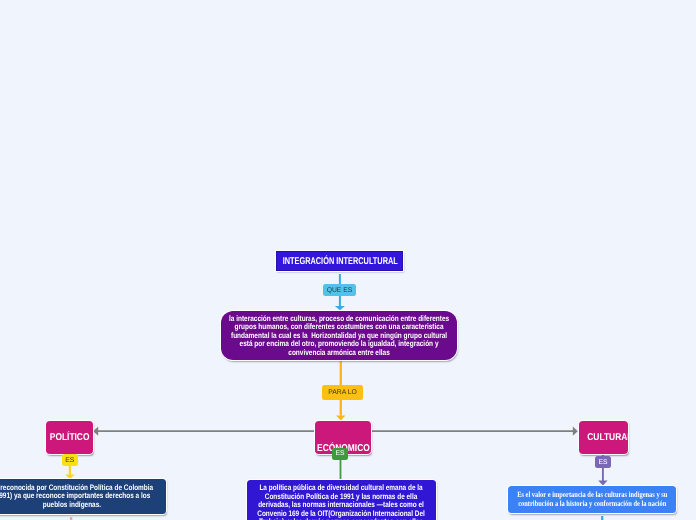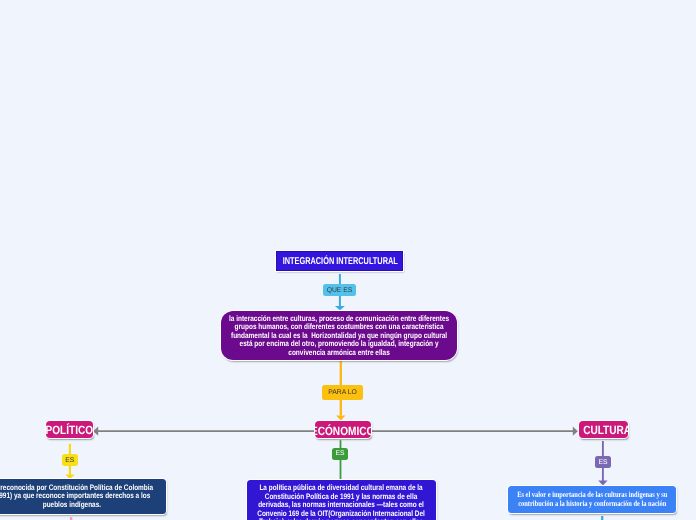--- a/index.html
+++ b/index.html
@@ -28,23 +28,23 @@
   #n-def{left:220.5px;top:311px;width:236.5px;height:48.5px;background:#6c0a8e;
          border-radius:12px;z-index:4;
          box-shadow:0 0 0 1px #fff, 1px 1.6px 1.6px rgba(90,90,90,.5);}
   .txtwrap{text-align:center;transform-origin:center center;}
   .tl{white-space:pre;font-weight:bold;display:block;}
   #n-def .txtwrap{width:288px;transform:scaleX(.809);padding-top:1.2px;}
   #n-def .tl{font-size:8px;line-height:8.5px;}
   #b-paraLO{left:322px;top:385px;width:41px;height:15px;background:#fcc011;color:#3a3220;}
 
   
-  .lvl2{background:#cb187a;border-radius:4px;font-size:12px;font-weight:bold;z-index:4;
+  .lvl2{background:#cb187a;border-radius:4px;font-size:10px;font-weight:bold;z-index:4;
         box-shadow:0 0 0 1px #fff, 1px 1.6px 1.6px rgba(90,90,90,.55);
-        top:421px;height:17px;overflow:hidden;}
+        top:421px;height:33px;overflow:hidden;}
   .lvl2 span{white-space:nowrap;display:inline-block;transform:scaleX(.84);}
   #n-eco{left:315px;width:56px;align-items:flex-end;}
   #n-pol{left:46px;width:47px;}
   #n-cul{left:579px;width:49px;padding-left:13px;}
 
   #b-esPol{left:61.5px;top:454px;width:16.5px;height:12px;background:#f7e017;color:#3a3220;}
   #b-esEco{left:332px;top:447.5px;width:16px;height:12.3px;background:#3e9b3b;color:#fff;}
   #b-esCul{left:594.8px;top:456px;width:16.6px;height:12.2px;background:#7b68b5;color:#fff;}
 
   

